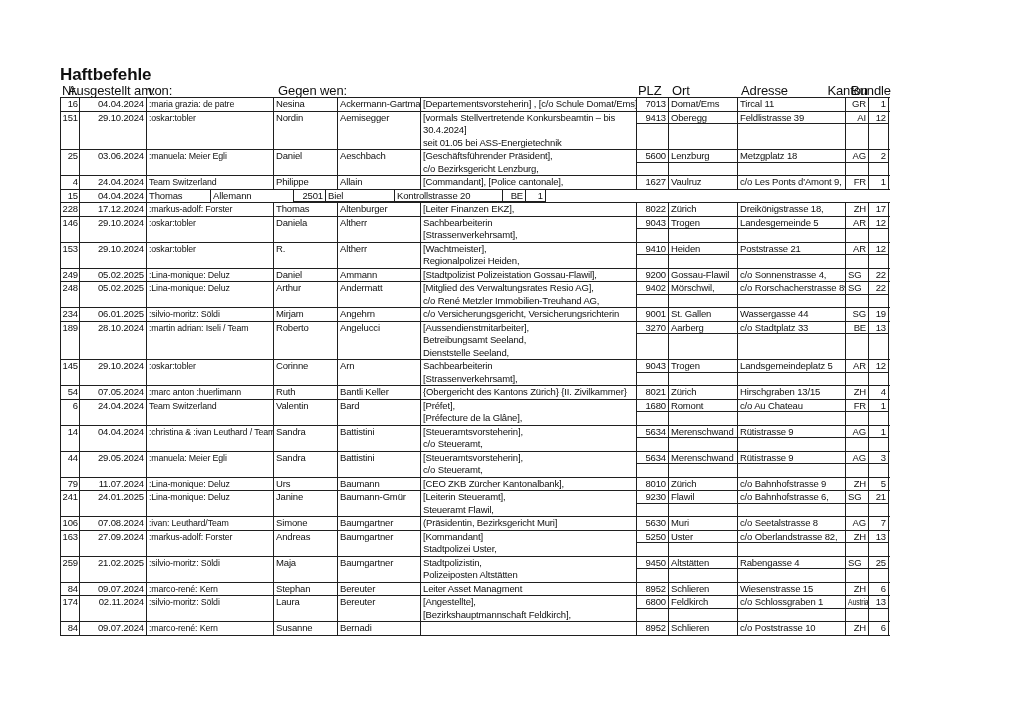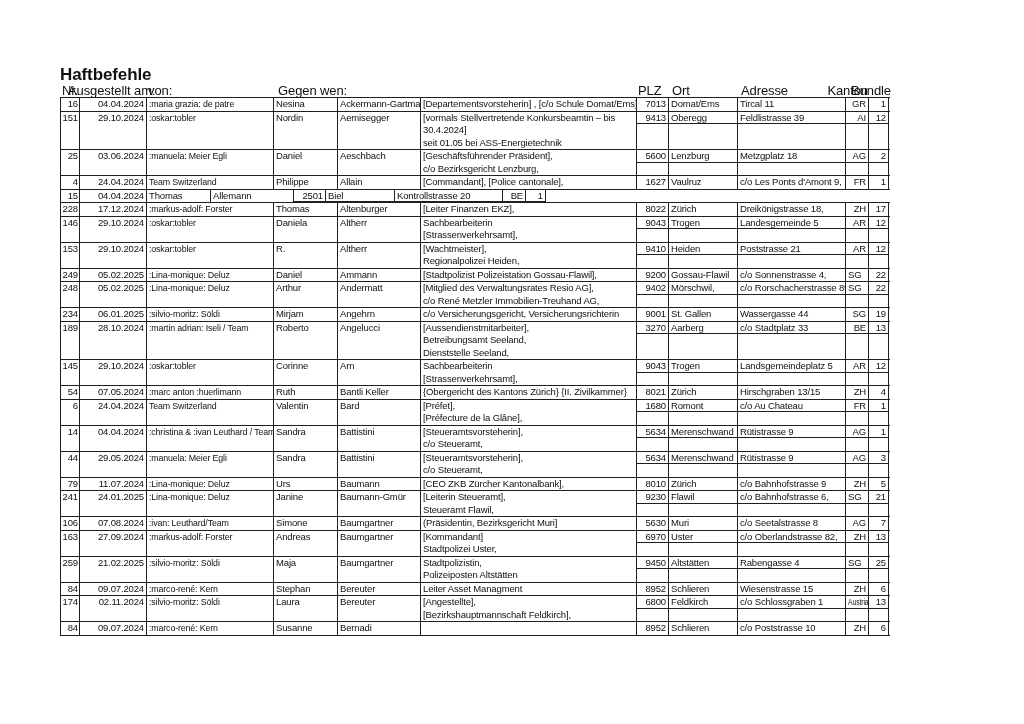--- a/index.html
+++ b/index.html
@@ -605,21 +605,21 @@
           <div class="cell c-nr ta-r"><span>163</span></div>
           <div class="cell c-date ta-r"><span>27.09.2024</span></div>
           <div class="cell c-von"><span class="cond">:markus-adolf: Forster</span></div>
           <div class="cell c-vn"><span>Andreas</span></div>
           <div class="cell c-nn"><span>Baumgartner</span></div>
           <div class="cell c-fn">
             <div class="fline">[Kommandant]</div>
             <div class="fline">Stadtpolizei Uster,</div>
           </div>
           <div class="cell rc c-plz">
-            <div class="sub ta-r">6970</div>
+            <div class="sub ta-r">5250</div>
           </div>
           <div class="cell rc c-ort">
             <div class="sub">Uster</div>
           </div>
           <div class="cell rc c-adr">
             <div class="sub">c/o Oberlandstrasse 82,</div>
           </div>
           <div class="cell rc c-kan">
             <div class="sub ta-r"><span class="kv">ZH</span></div>
           </div>

